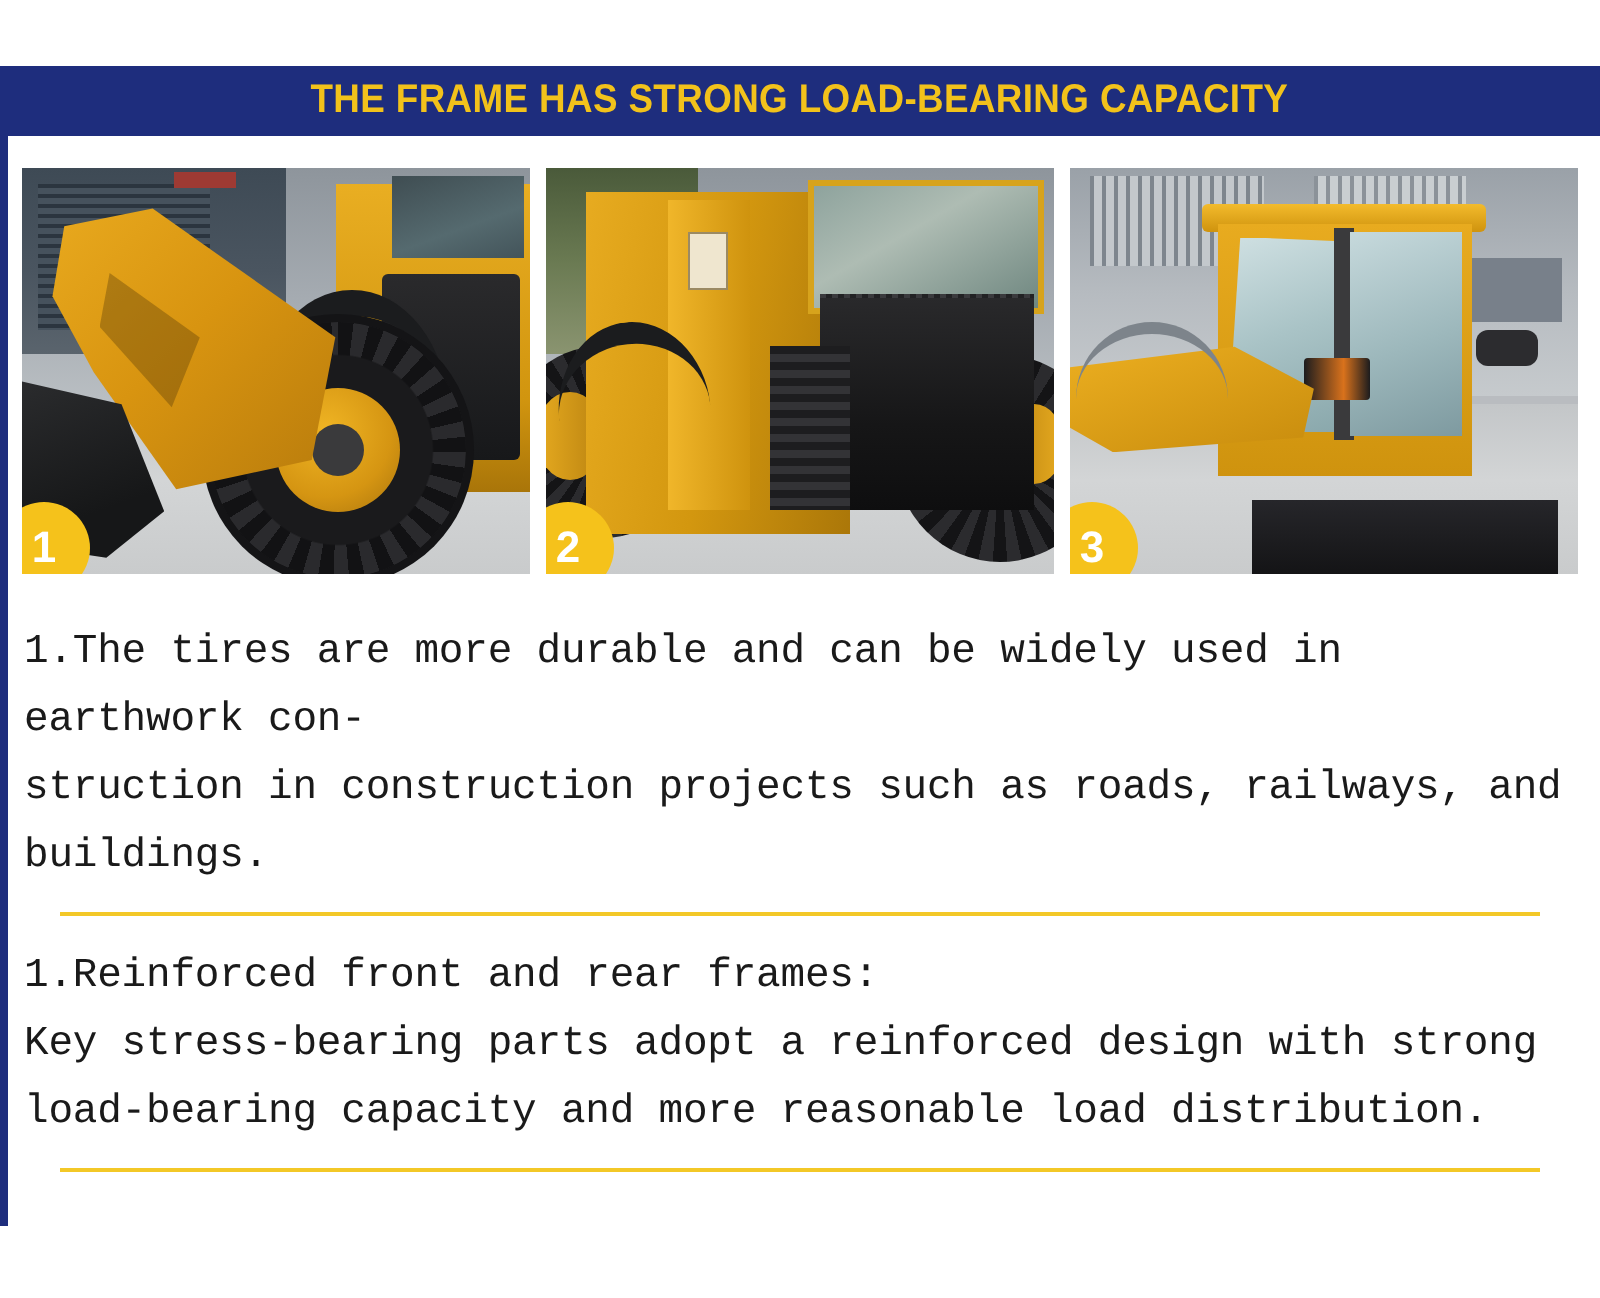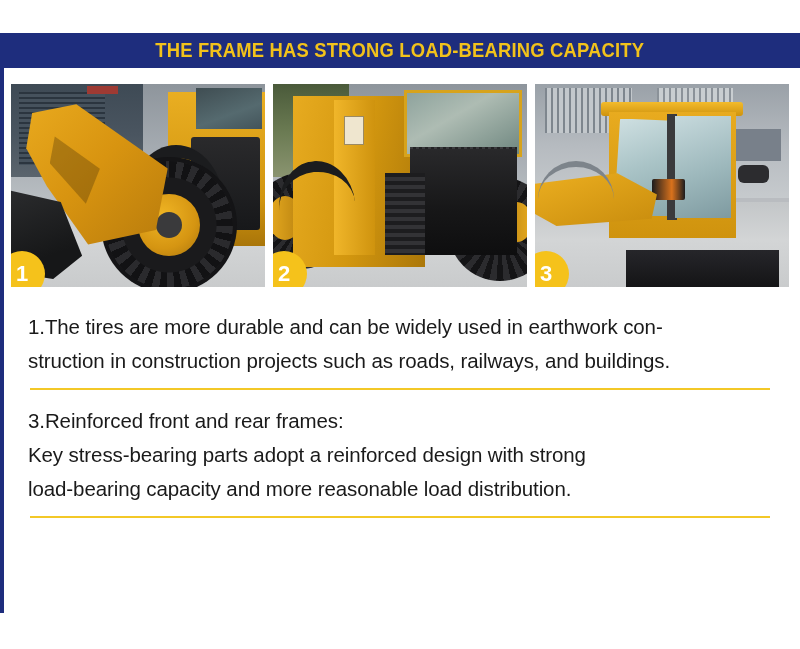--- a/index.html
+++ b/index.html
@@ -396,25 +396,25 @@
   }
 
   
   .content {
     position: absolute;
     left: 0;
     top: 296px;
     width: 800px;
   }
   .para {
-    padding: 0 28px;
+    padding: 0 12px;
     color: #1a1a1a;
     font-size: 20.5px;
     line-height: 34px;
-    font-family: Liberation Sans, sans-serif;
+    font-family: Liberation Mono, monospace;
     white-space: pre-line;
     letter-spacing: -0.1px;
   }
   .p-block-1 { padding-top: 14px; padding-bottom: 10px; }
   .p-block-2 { padding-top: 14px; padding-bottom: 10px; }
   .p-block-3 { padding-top: 16px; }
 
   .divider {
     height: 0;
     margin: 0 30px;
@@ -496,21 +496,21 @@
 
   </div>
 
   <div class="content">
 
     <div class="para p-block-1">1.The tires are more durable and can be widely used in earthwork con-
 struction in construction projects such as roads, railways, and buildings.</div>
 
     <div class="divider"></div>
 
-    <div class="para p-block-2">3.Reinforced front and rear frames:
+    <div class="para p-block-2">1.Reinforced front and rear frames:
 Key stress-bearing parts adopt a reinforced design with strong
 load-bearing capacity and more reasonable load distribution.</div>
 
     <div class="divider"></div>
 
 
   </div>
 
 </div>
 

